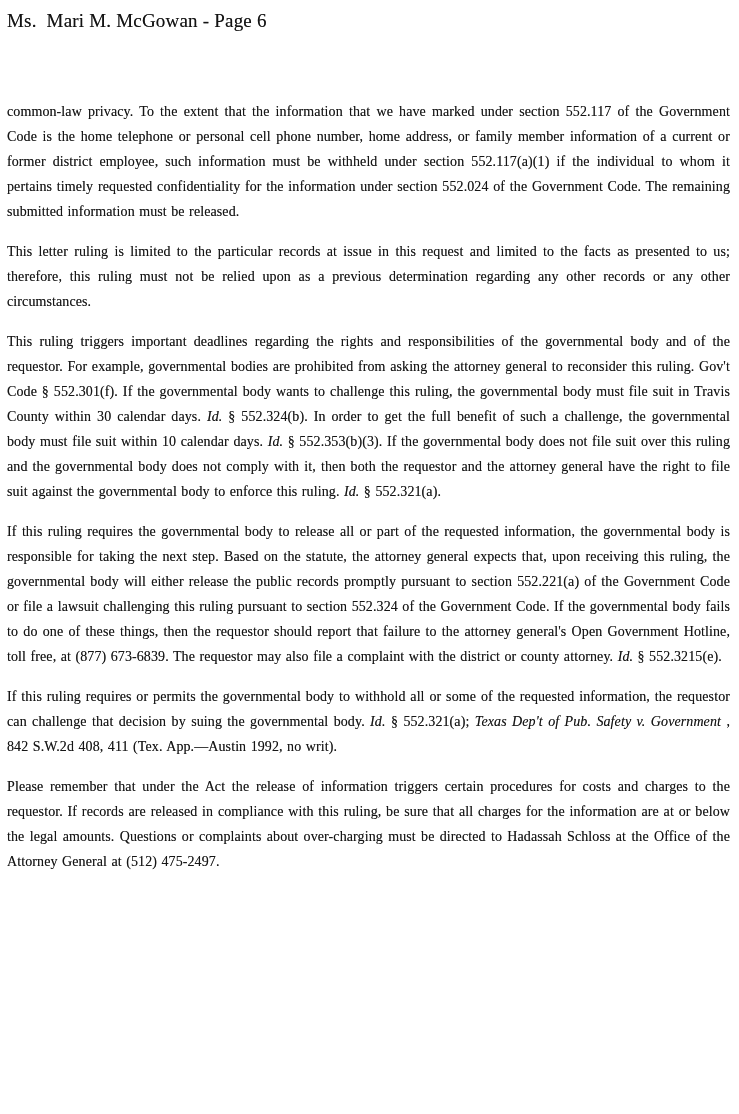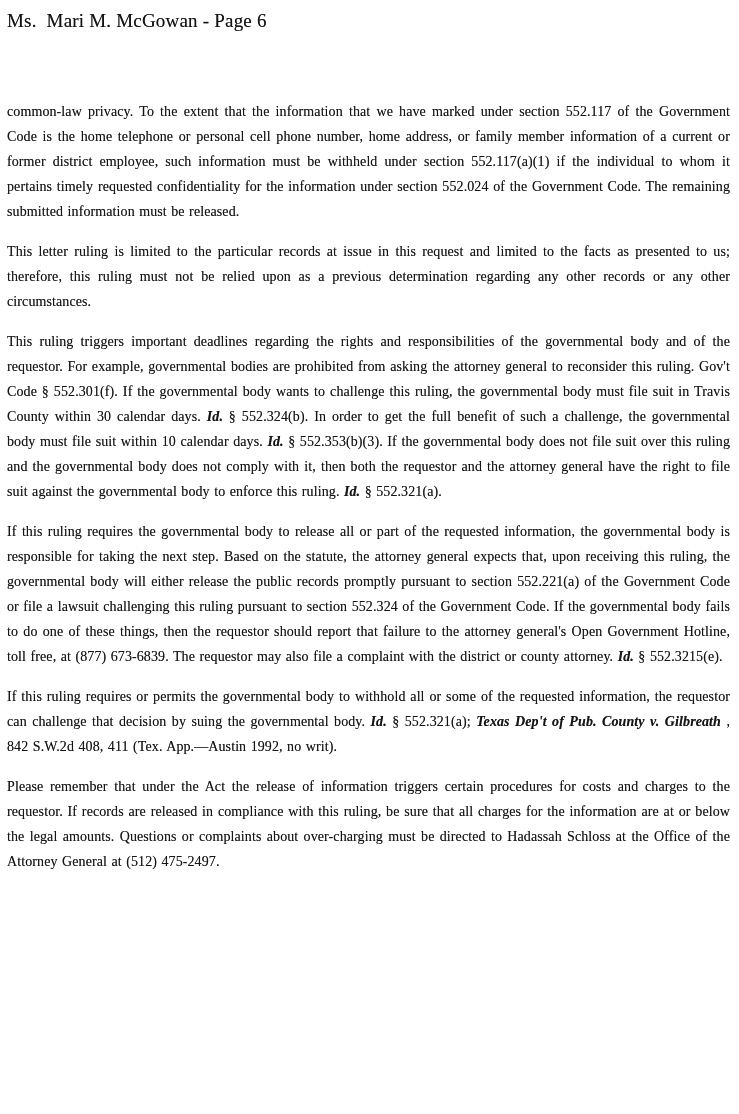--- a/index.html
+++ b/index.html
@@ -40,32 +40,31 @@
     line-height: 25px;
     text-align: justify;
     letter-spacing: 0.1px;
     word-spacing: 0.06em;
   }
   p.para:last-child {
     margin-bottom: 0;
   }
   p.para em {
     font-style: italic;
-    font-weight: bold;
   }
 </style>
 </head>
 <body>
 
 <div class="page">
 
   <div class="page-header">Ms.  Mari M. McGowan - Page 6</div>
 
   <div class="page-body">
     <p class="para"><span>common-law privacy.  To the extent that the information that we have marked under section 552.117 of the Government Code is the home telephone or personal cell phone number, home address, or family member information of a current or former district employee, such information must be withheld under section 552.117(a)(1) if the individual to whom it pertains timely requested confidentiality for the information under section 552.024 of the Government Code.  The remaining submitted information must be released.</span></p>
     <p class="para"><span>This letter ruling is limited to the particular records at issue in this request and limited to the facts as presented to us; therefore, this ruling must not be relied upon as a previous determination regarding any other records or any other circumstances.</span></p>
     <p class="para"><span>This ruling triggers important deadlines regarding the rights and responsibilities of the governmental body and of the requestor.  For example, governmental bodies are prohibited from asking the attorney general to reconsider this ruling.  Gov't Code § 552.301(f).  If the governmental body wants to challenge this ruling, the governmental body must file suit in Travis County within 30 calendar days.  </span><em>Id.</em><span> § 552.324(b).  In order to get the full benefit of such a challenge, the governmental body must file suit within 10 calendar days.  </span><em>Id.</em><span> § 552.353(b)(3).  If the governmental body does not file suit over this ruling and the governmental body does not comply with it, then both the requestor and the attorney general have the right to file suit against the governmental body to enforce this ruling.  </span><em>Id.</em><span> § 552.321(a).</span></p>
     <p class="para"><span>If this ruling requires the governmental body to release all or part of the requested information, the governmental body is responsible for taking the next step.  Based on the statute, the attorney general expects that, upon receiving this ruling, the governmental body will either release the public records promptly pursuant to section 552.221(a) of the Government Code or file a lawsuit challenging this ruling pursuant to section 552.324 of the Government Code.  If the governmental body fails to do one of these things, then the requestor should report that failure to the attorney general's Open Government Hotline, toll free, at (877) 673-6839.  The requestor may also file a complaint with the district or county attorney.  </span><em>Id.</em><span> § 552.3215(e).</span></p>
-    <p class="para"><span>If this ruling requires or permits the governmental body to withhold all or some of the requested information, the requestor can challenge that decision by suing the governmental body.  </span><em>Id.</em><span> § 552.321(a); </span><em>Texas Dep't of Pub. County v. Gilbreath</em><span> , 842 S.W.2d 408, 411 (Tex. App.—Austin 1992, no writ).</span></p>
+    <p class="para"><span>If this ruling requires or permits the governmental body to withhold all or some of the requested information, the requestor can challenge that decision by suing the governmental body.  </span><em>Id.</em><span> § 552.321(a); </span><em>Texas Dep't of Pub. Safety v. Government</em><span> , 842 S.W.2d 408, 411 (Tex. App.—Austin 1992, no writ).</span></p>
     <p class="para"><span>Please remember that under the Act the release of information triggers certain procedures for costs and charges to the requestor.  If records are released in compliance with this ruling, be sure that all charges for the information are at or below the legal amounts.  Questions or complaints about over-charging must be directed to Hadassah Schloss at the Office of the Attorney General at (512) 475-2497.</span></p>
   </div>
 
 </div>
 
 </body></html>

